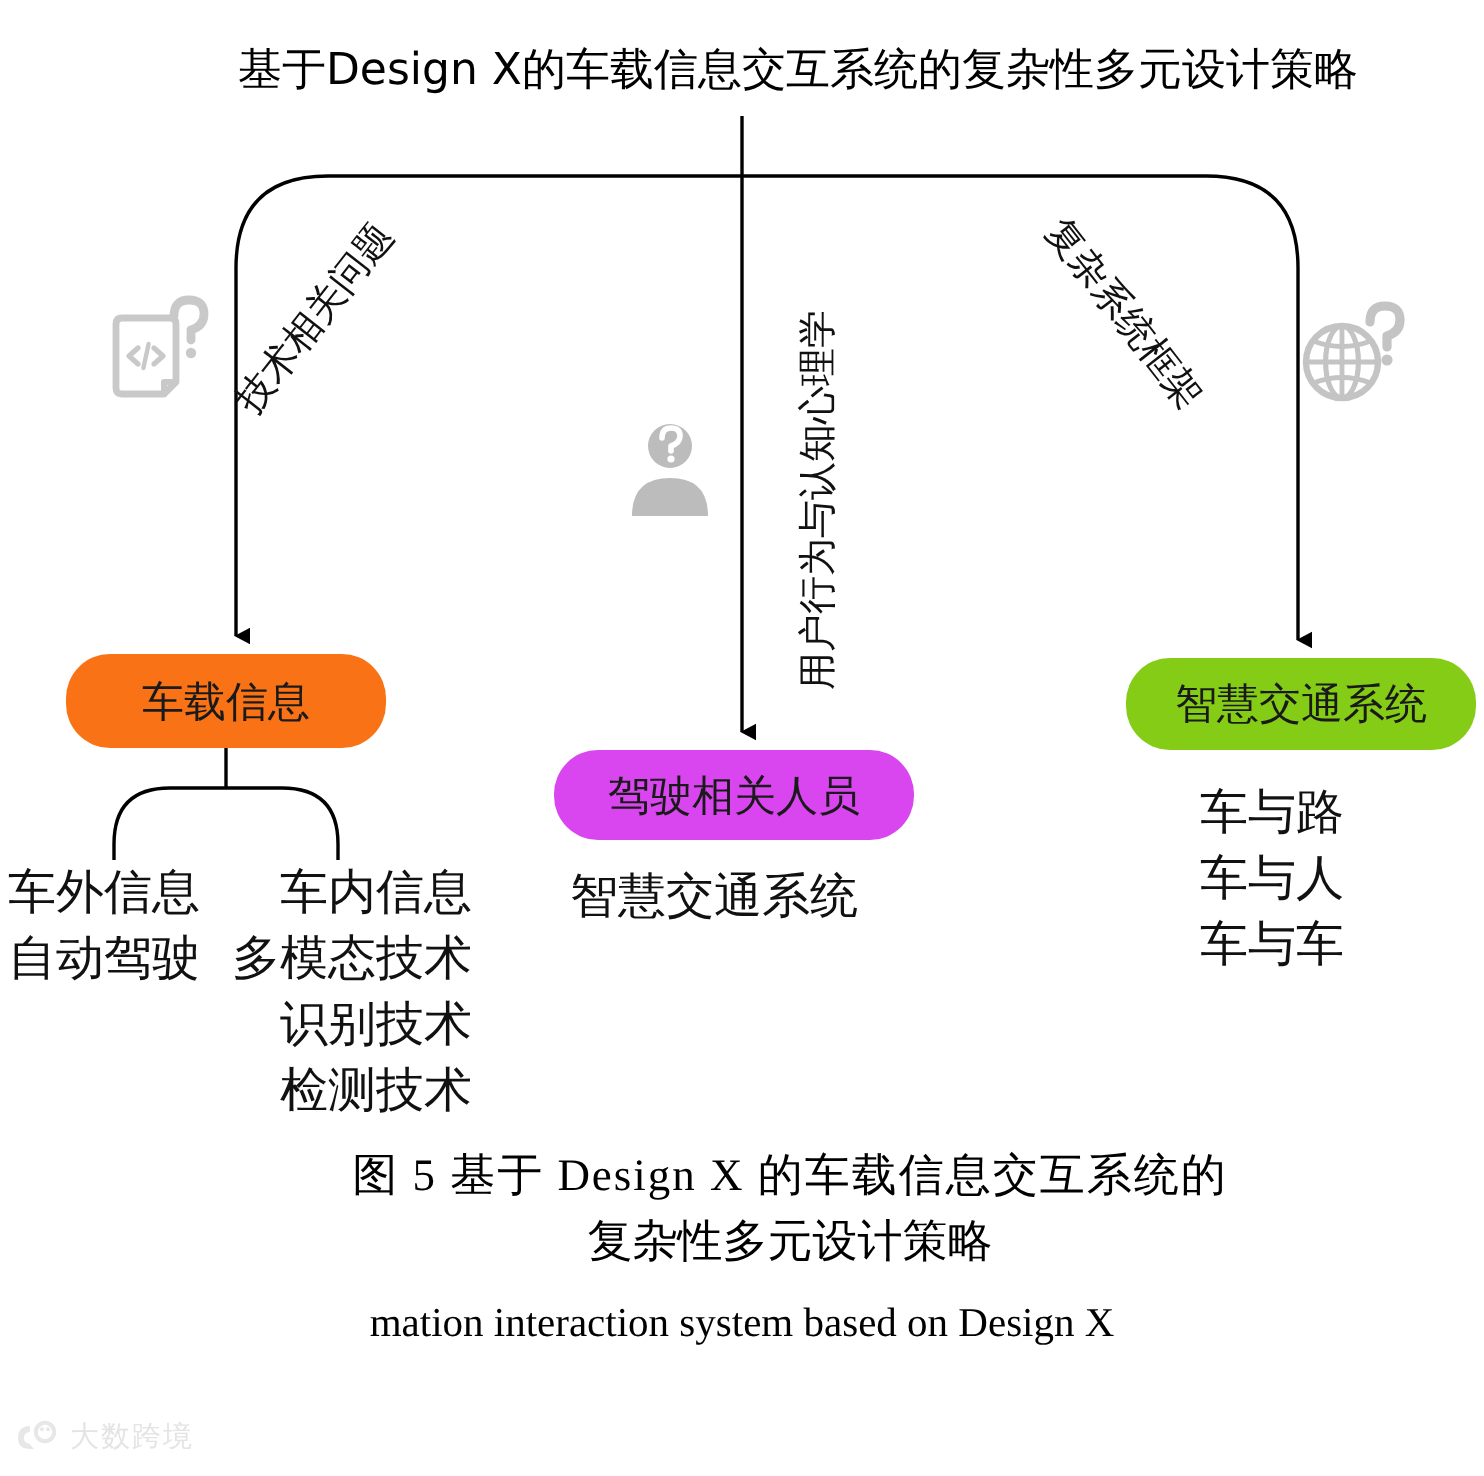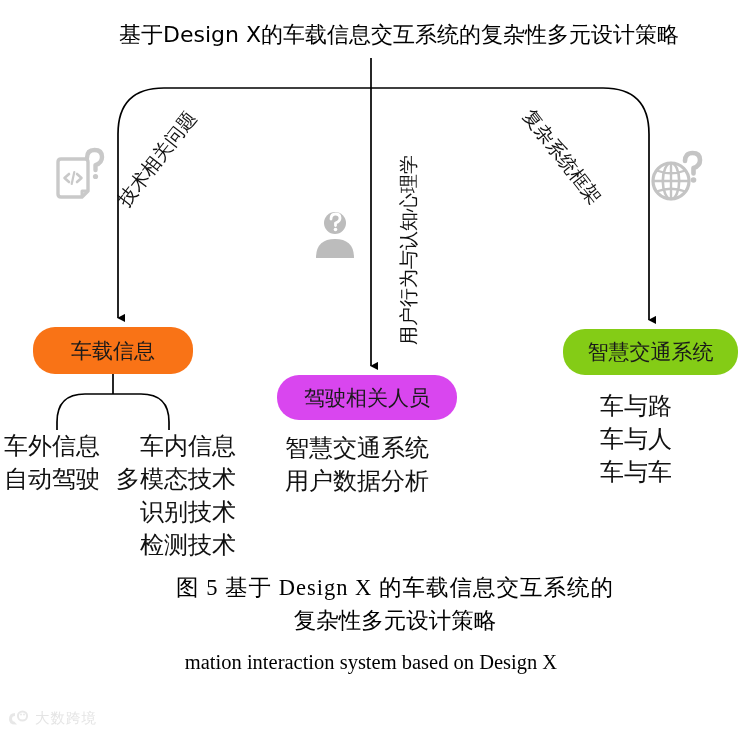--- a/index.html
+++ b/index.html
@@ -273,21 +273,20 @@
     <div>检测技术</div>
   </div>
 
   <div class="leaf-group leaf-left-a">
     <div>车外信息</div>
     <div>自动驾驶</div>
   </div>
 
   <div class="leaf-group leaf-mid">
     <div>智慧交通系统</div>
-    <div>用户数据分析</div>
   </div>
 
   <div class="leaf-group leaf-right">
     <div>车与路</div>
     <div>车与人</div>
     <div>车与车</div>
   </div>
 
   <div class="caption-block caption-cn">
     <div class="cap-line-1">图 5    基于 Design X 的车载信息交互系统的</div>

